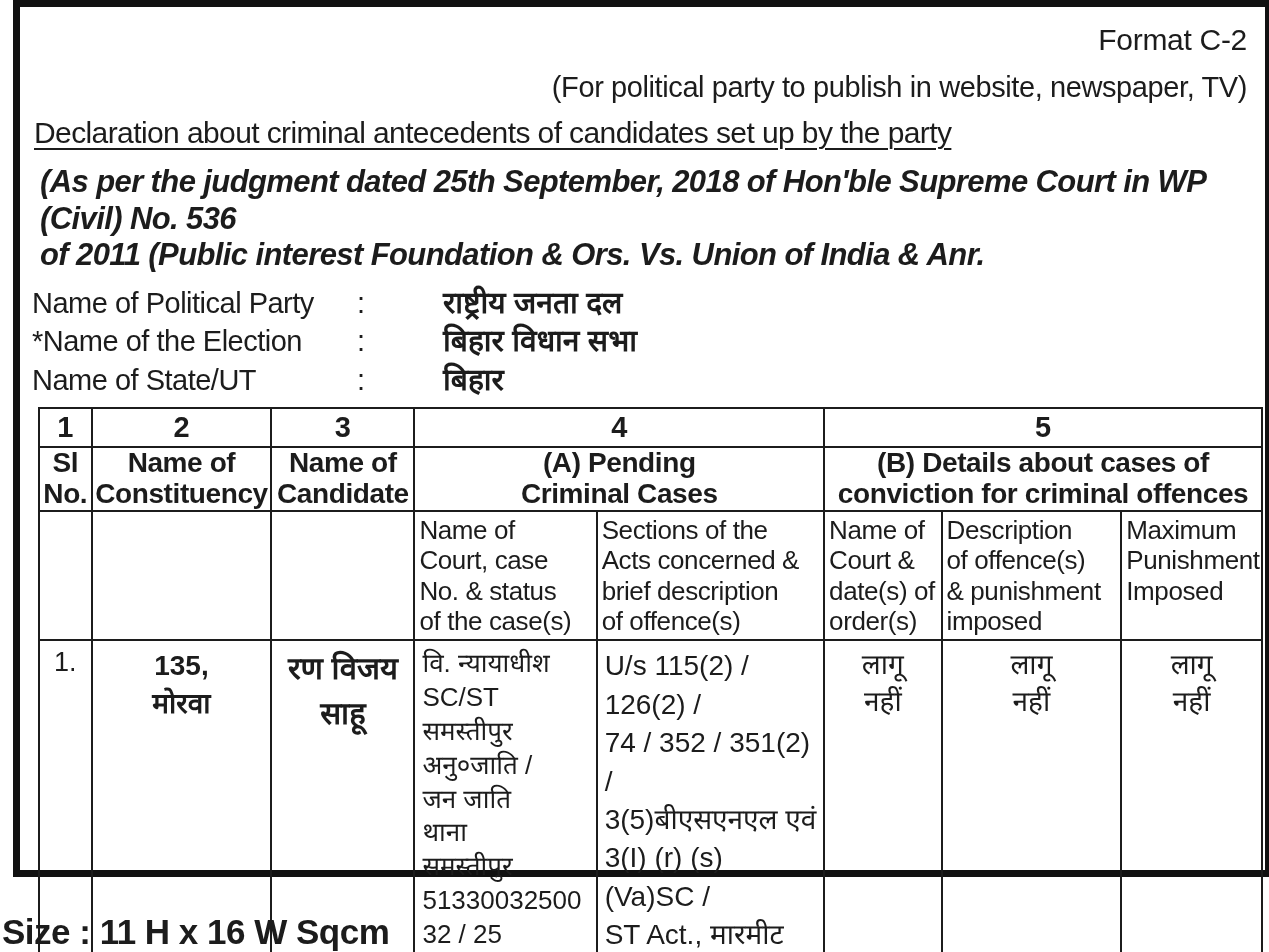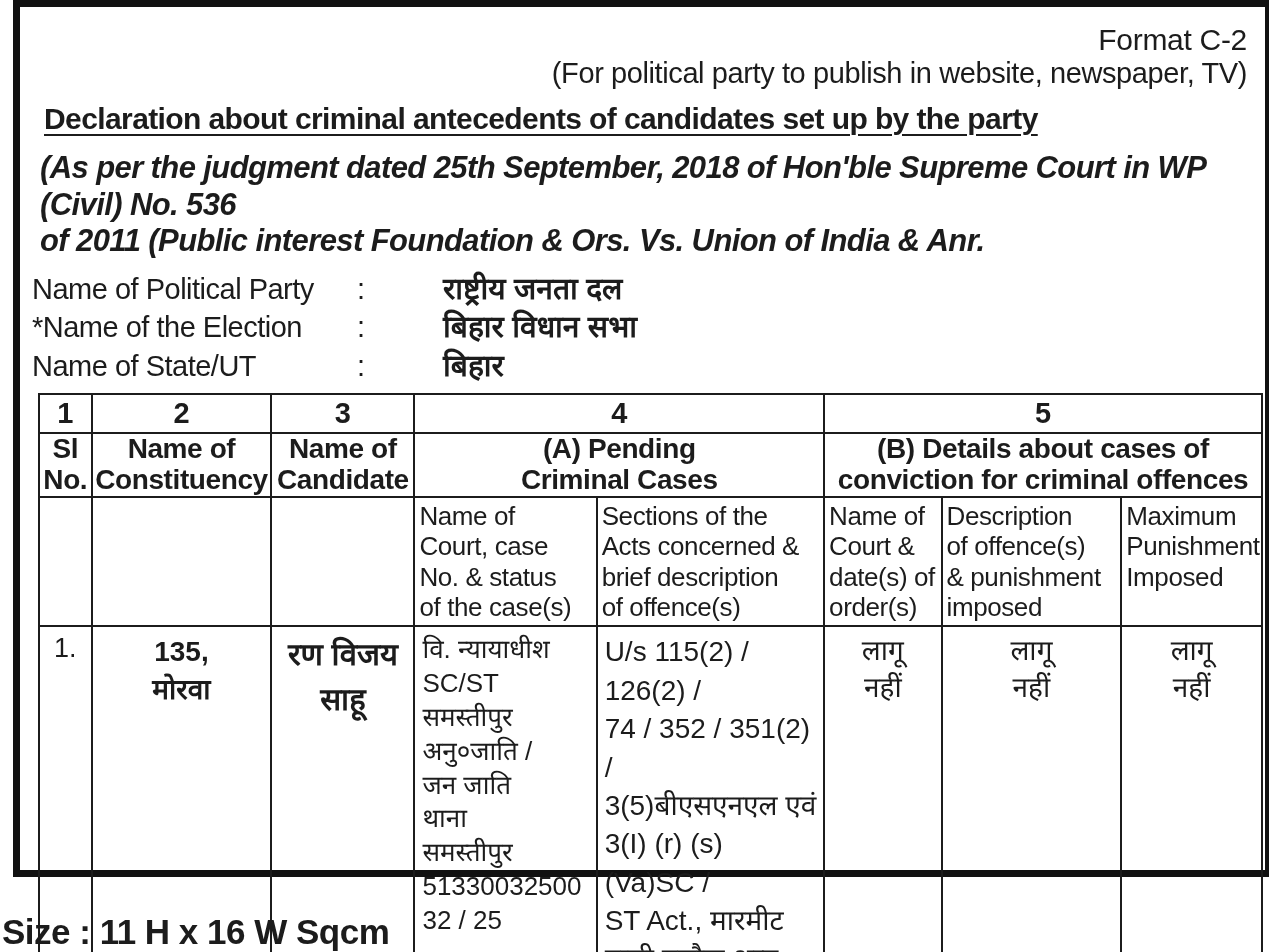--- a/index.html
+++ b/index.html
@@ -28,25 +28,26 @@
     font-size: 30px;
     letter-spacing: -0.3px;
     padding-right: 4px;
     margin-top: 6px;
   }
   .publish-note {
     text-align: right;
     font-size: 29px;
     letter-spacing: -0.4px;
     padding-right: 4px;
+    margin-top: 14px;
   }
   .doc-title {
-    margin: 12px 0 0 14px;
+    margin: 12px 0 0 4px;
     font-size: 30px;
-    font-weight: bold;
+    font-weight: normal;
     letter-spacing: -0.6px;
   }
   .doc-title span {
     text-decoration: underline;
     text-underline-offset: 5px;
     text-decoration-thickness: 2px;
   }
   .judgment-note {
     margin: 14px 0 0 10px;
     font-size: 31px;

